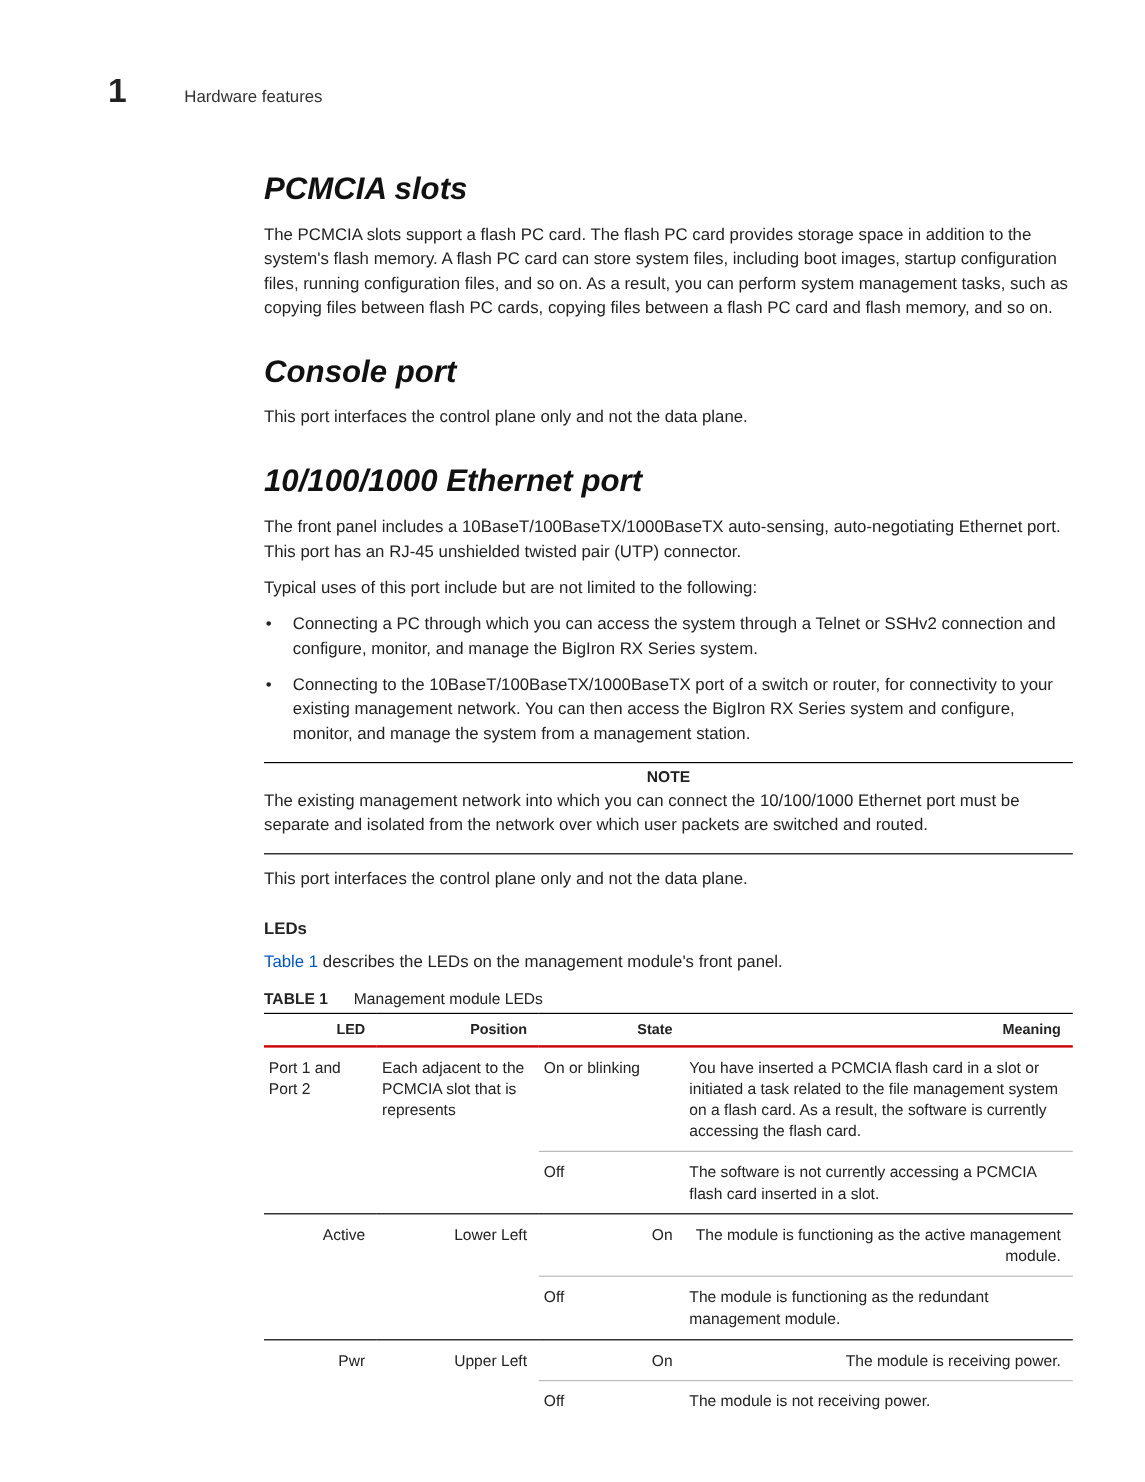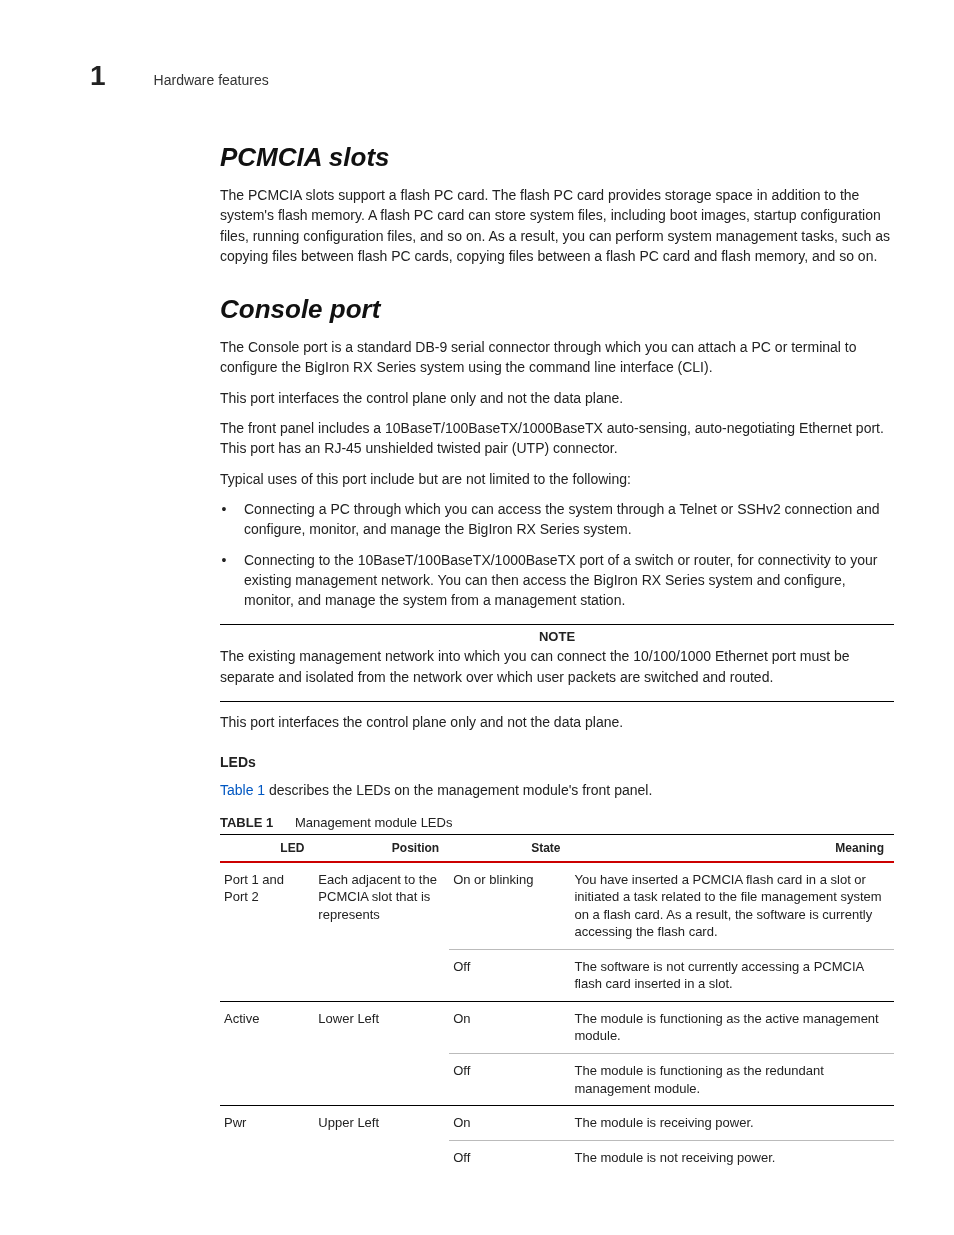--- a/index.html
+++ b/index.html
@@ -98,41 +98,41 @@
   table.led td {
     vertical-align: top;
     padding: 8px 10px 8px 4px;
     line-height: 1.35;
   }
   .col-led   { width: 14%; }
   .col-pos   { width: 20%; }
   .col-state { width: 18%; }
   .col-mean  { width: 48%; }
   tr.sep td { border-top: 1px solid #bbb; }
-  tr.bsep td { border-top: 1px solid #000; }
+  tr.bsep td { border-top: 1px solid #000; text-align: right; }
 </style>
 </head>
 <body>
 
 <div class="page">
 
   <div class="header-row">
     <div class="chapnum">1</div>
     <div class="breadcrumb">Hardware features</div>
   </div>
 
   <div class="body">
 
     <h2 class="italic">PCMCIA slots</h2>
     <p>The PCMCIA slots support a flash PC card. The flash PC card provides storage space in addition to the system's flash memory. A flash PC card can store system files, including boot images, startup configuration files, running configuration files, and so on. As a result, you can perform system management tasks, such as copying files between flash PC cards, copying files between a flash PC card and flash memory, and so on.</p>
 
     <h2 class="italic">Console port</h2>
-    <p>The Console port is a standard DB-9 serial connector through which you can attach a PC or terminal to configure the BigIron RX Series system using the command line interface (CLI).</p>
     <p>This port interfaces the control plane only and not the data plane.</p>
 
+    <h2 class="italic">10/100/1000 Ethernet port</h2>
     <p>The front panel includes a 10BaseT/100BaseTX/1000BaseTX auto-sensing, auto-negotiating Ethernet port. This port has an RJ-45 unshielded twisted pair (UTP) connector.</p>
     <p>Typical uses of this port include but are not limited to the following:</p>
     <ul>
       <li>Connecting a PC through which you can access the system through a Telnet or SSHv2 connection and configure, monitor, and manage the BigIron RX Series system.</li>
       <li>Connecting to the 10BaseT/100BaseTX/1000BaseTX port of a switch or router, for connectivity to your existing management network. You can then access the BigIron RX Series system and configure, monitor, and manage the system from a management station.</li>
     </ul>
 
     <div class="rule"></div>
     <div class="note-head">NOTE</div>
     <p style="margin-top:0">The existing management network into which you can connect the 10/100/1000 Ethernet port must be separate and isolated from the network over which user packets are switched and routed.</p>

